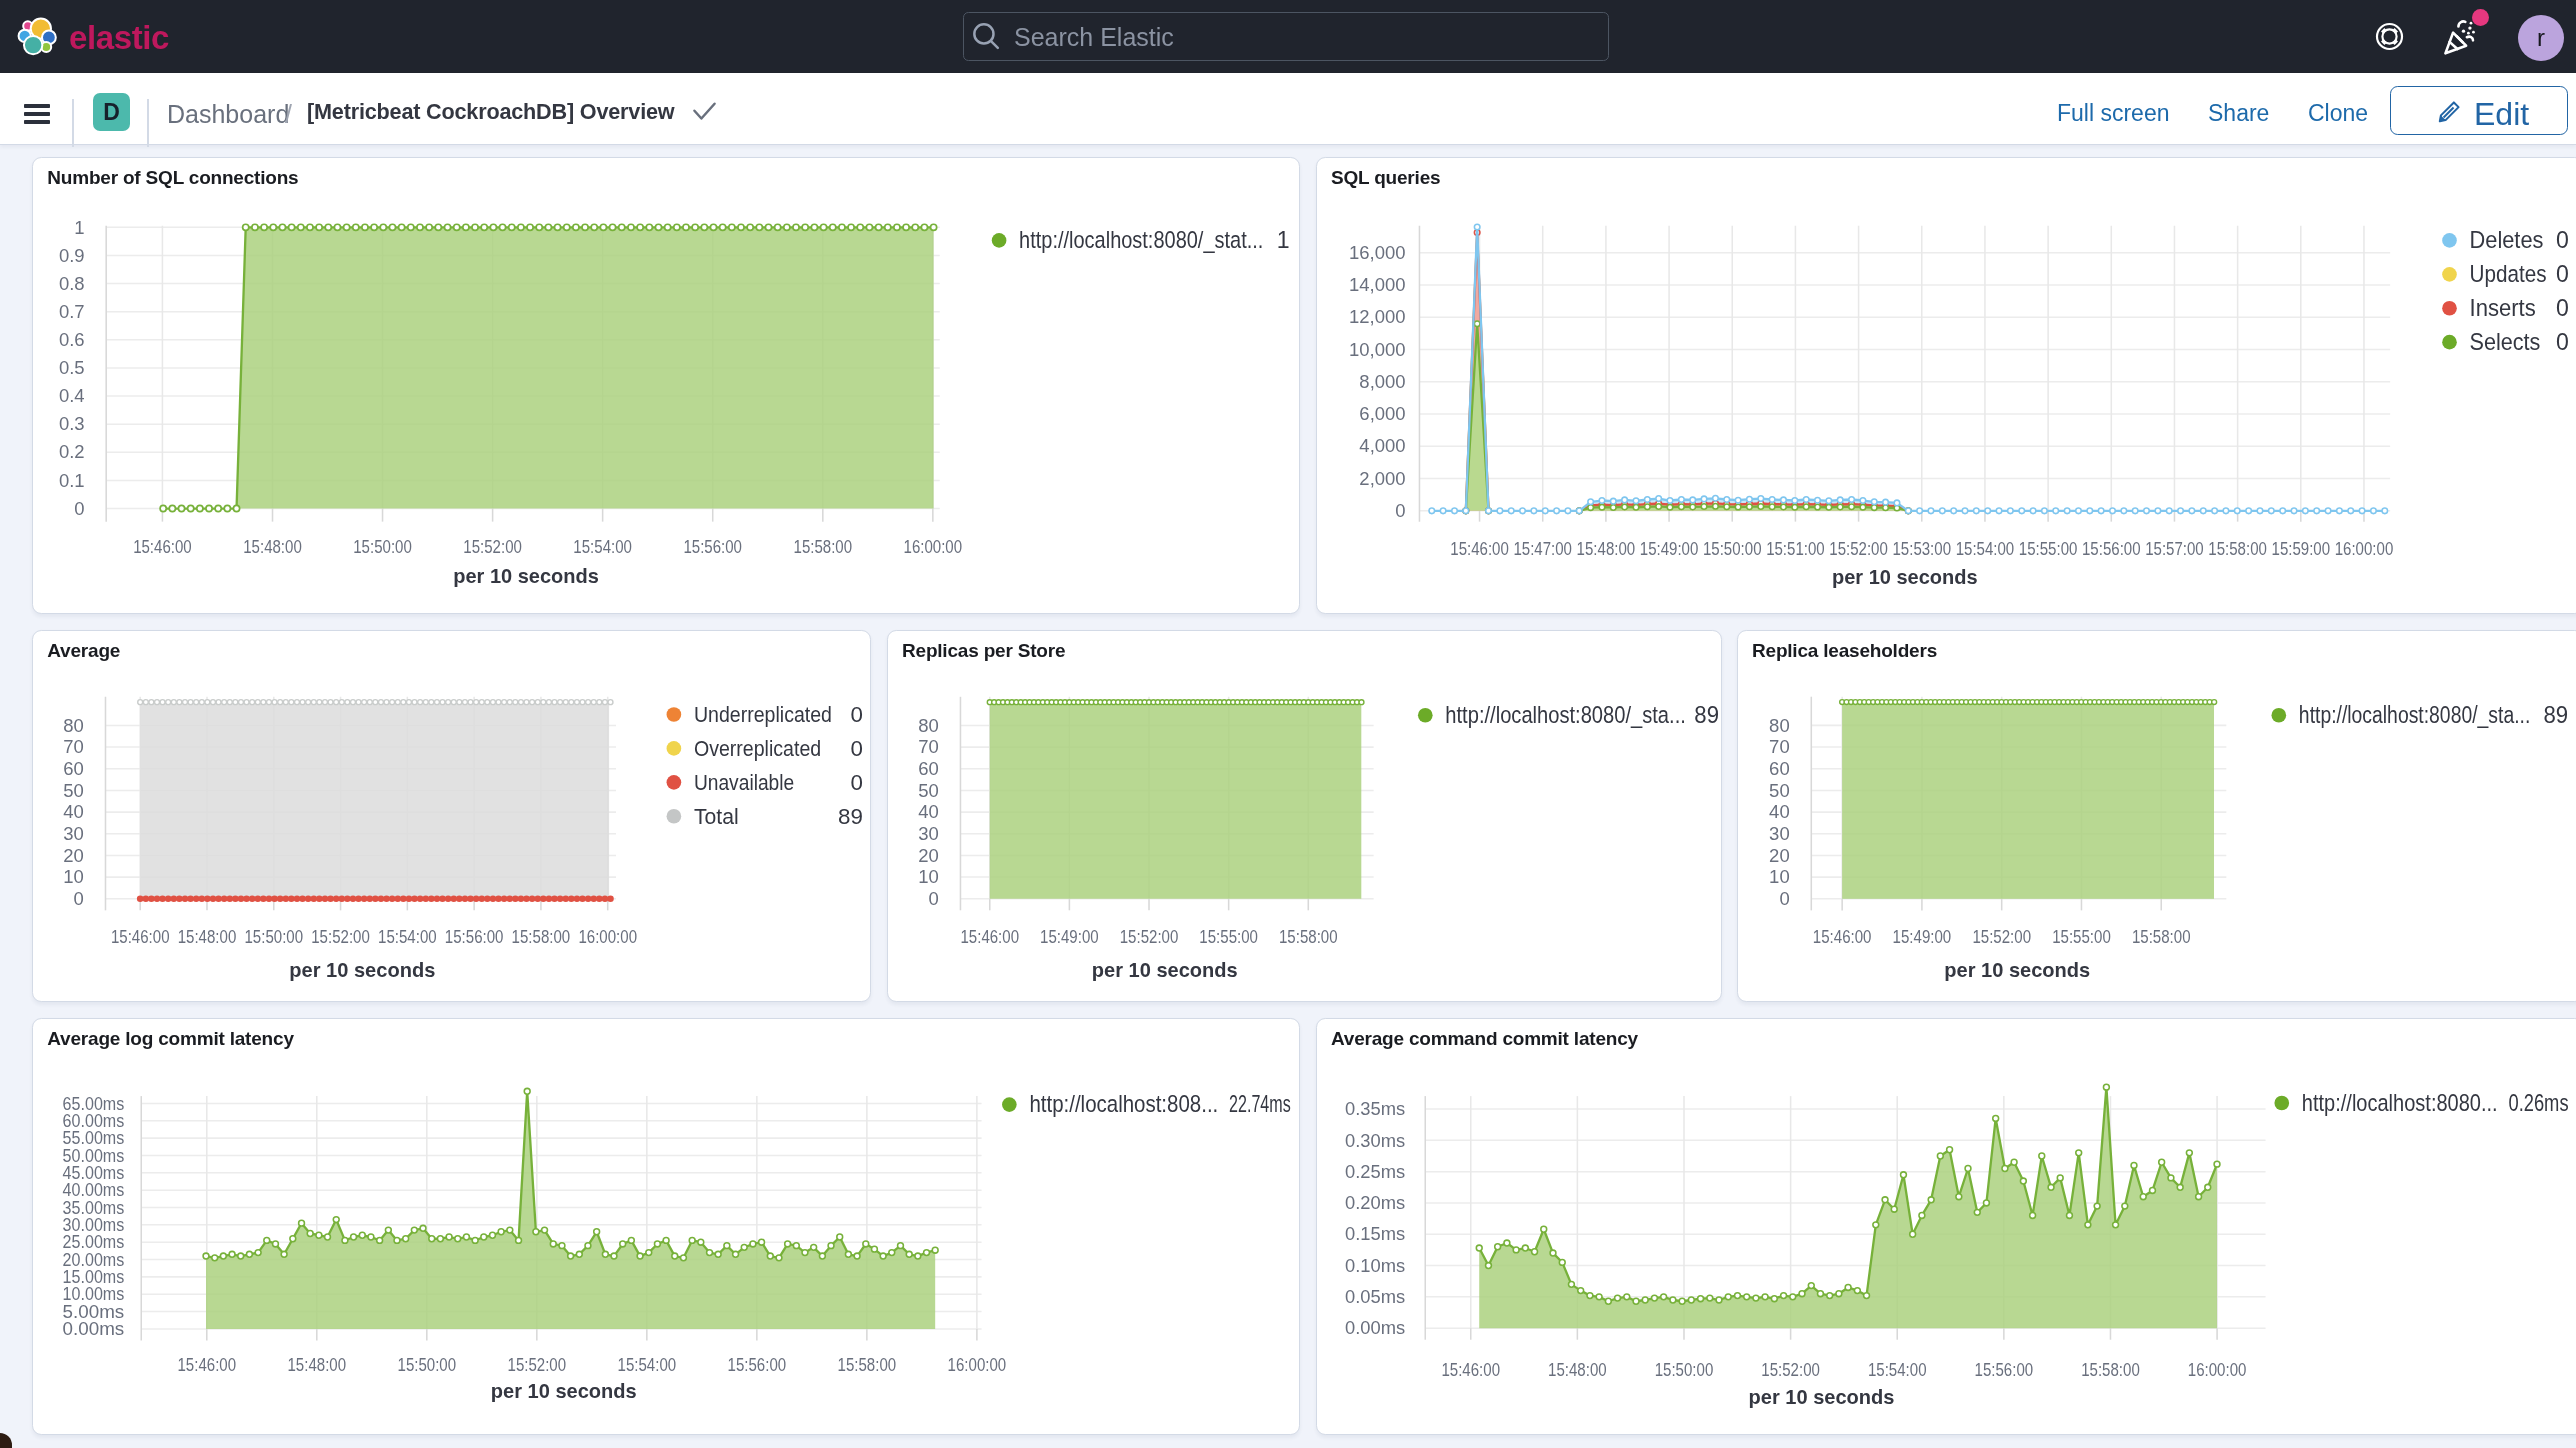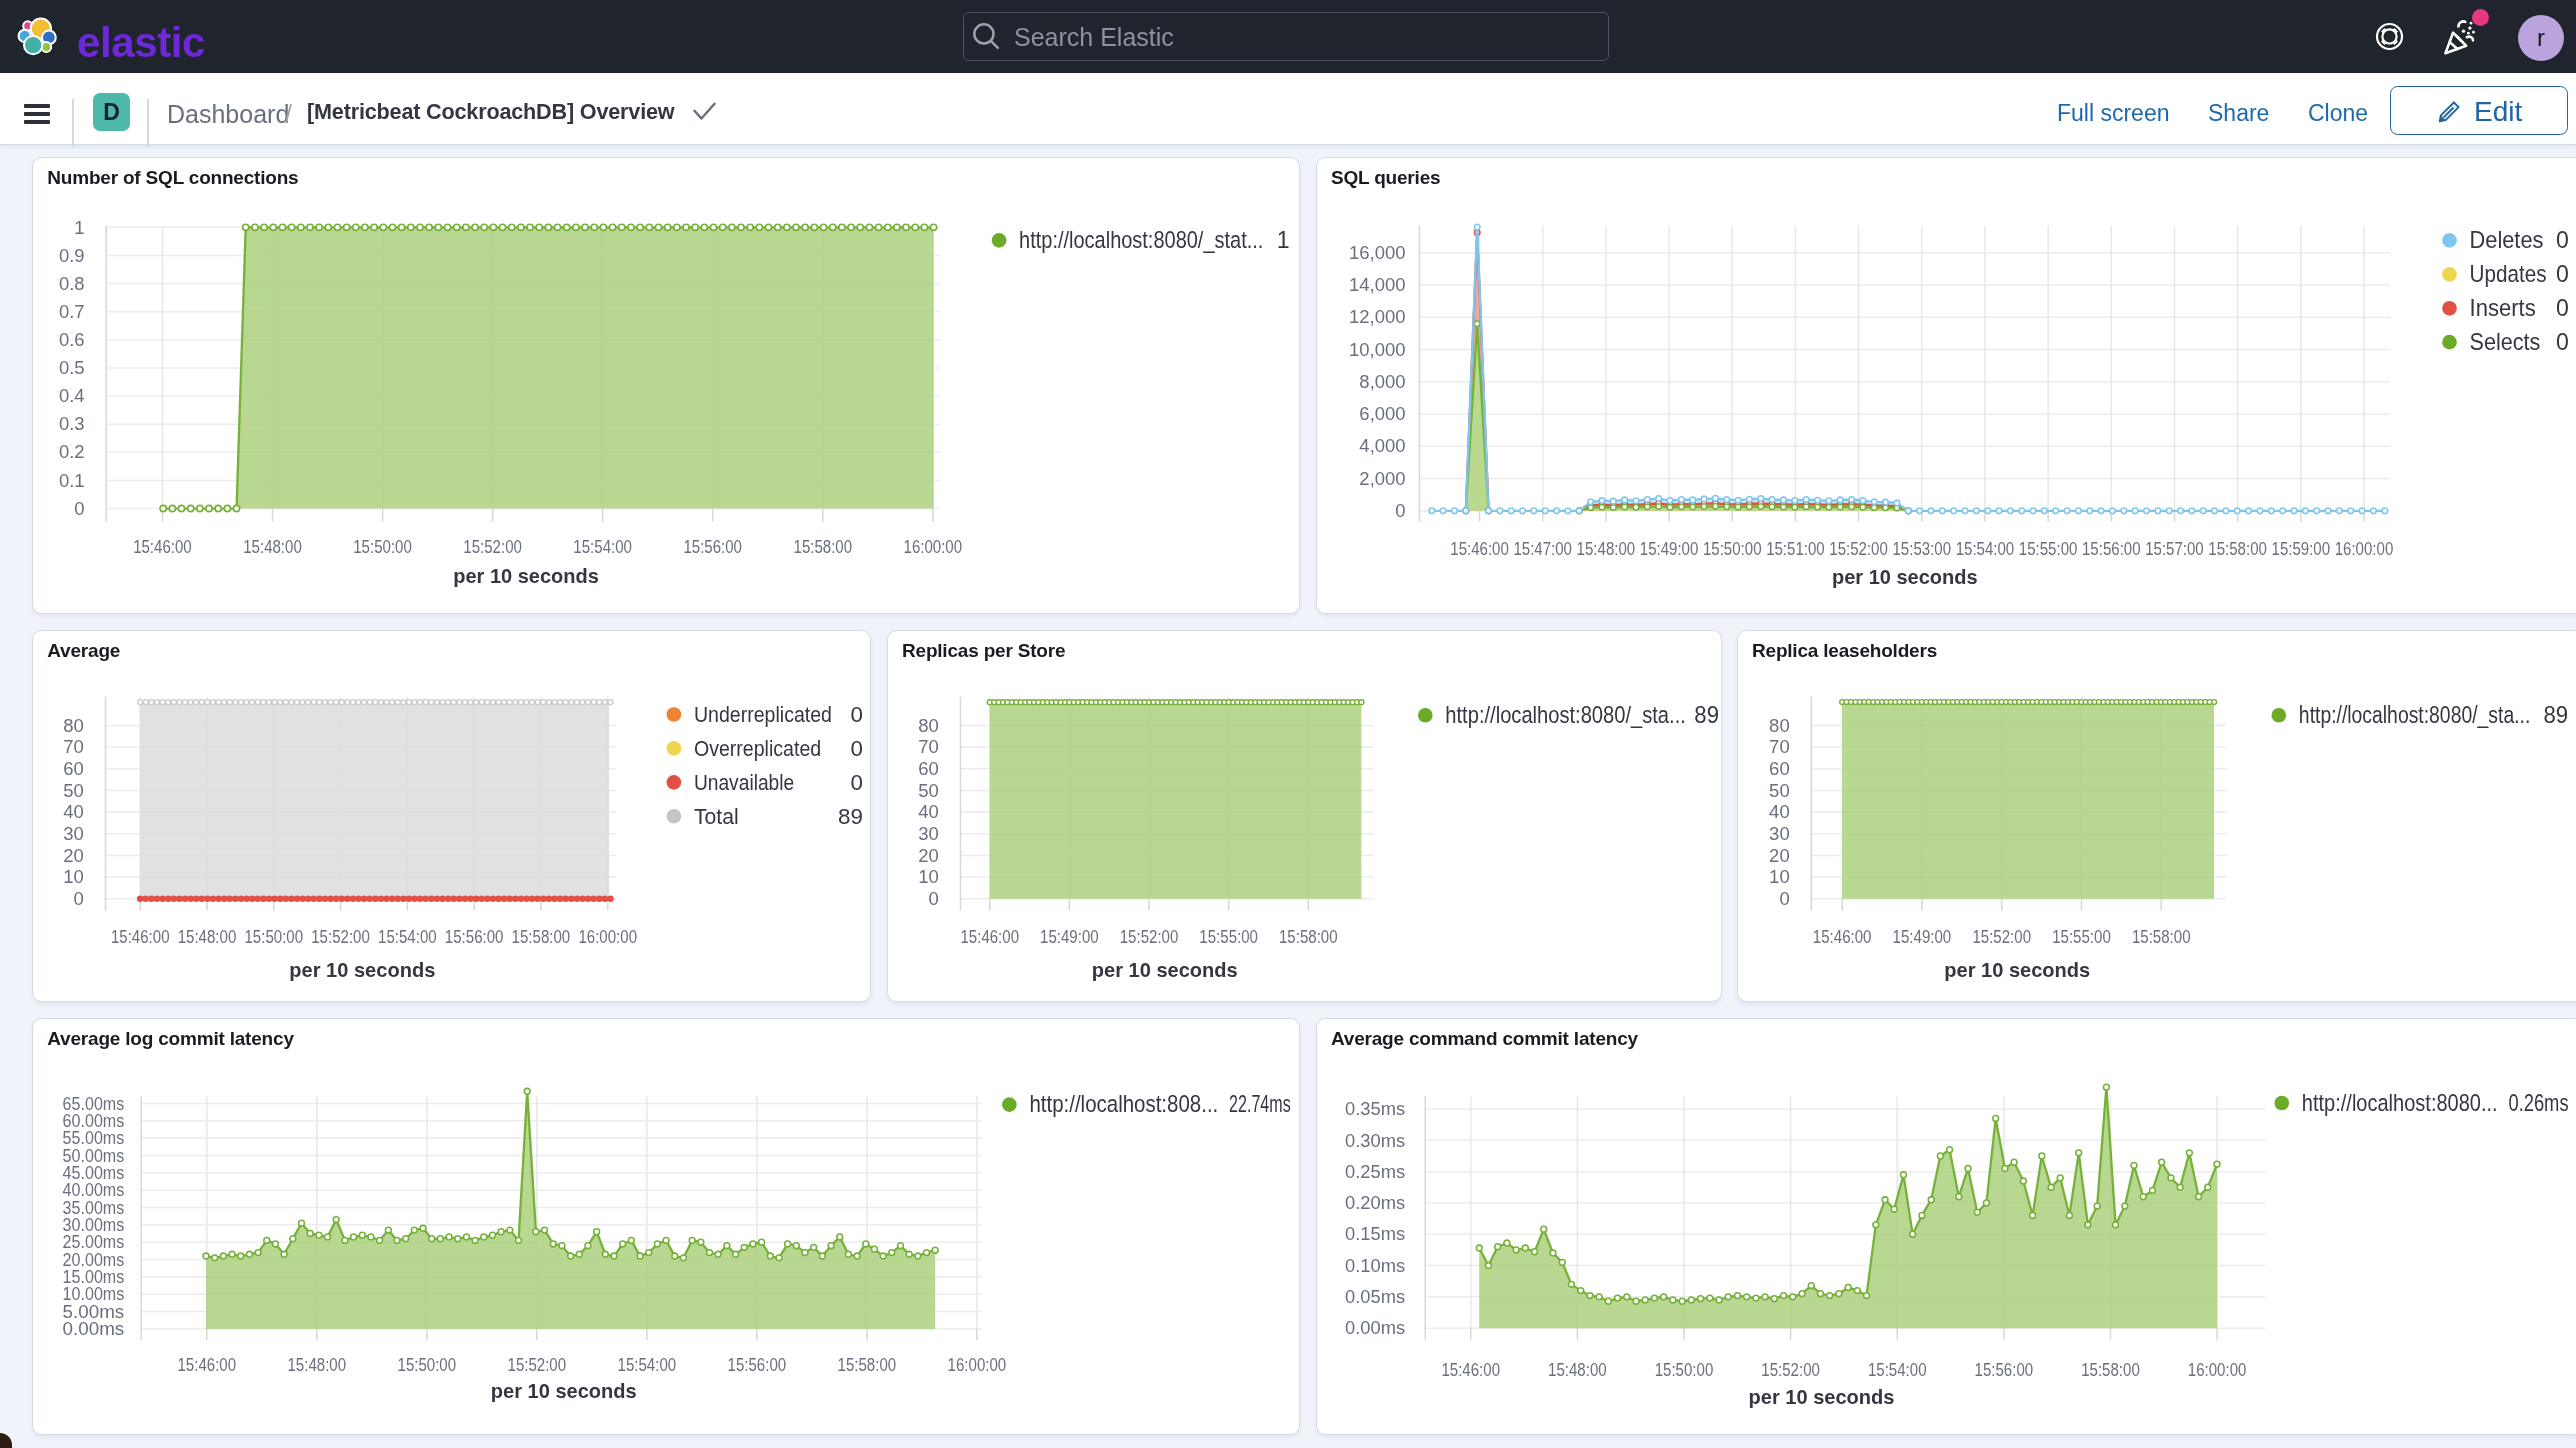--- a/index.html
+++ b/index.html
@@ -1,30 +1,30 @@
 <!DOCTYPE html>
 <html style="font-size:12.3px"><head><meta charset="utf-8"><style>
 * { margin:0; padding:0; box-sizing:border-box; }
 html,body { width:2576px; height:1448px; font-family:"Liberation Sans",sans-serif; }
 body { background:#f0f3fa; position:relative; overflow:hidden; }
 .topbar { position:absolute; left:0; top:0; width:2576px; height:73px; background:#20242d; }
-.logo-text { position:absolute; left:69px; top:18.5px; color:#6d28d9; font-size:42px; font-weight:700; letter-spacing:-0.4px;margin-left:8px;}
+.logo-text { position:absolute; left:69px; top:18.5px; color:#be185d; font-size:33px; font-weight:700; letter-spacing:-0.4px;}
 .searchbox { position:absolute; left:963px; top:11.6px; width:646px; height:49px; border:1.5px solid #4c5562; border-radius:5.4px; }
 .searchph { position:absolute; left:1014px; top:23px; font-size:25px; color:#8b93a2; }
 .notifdot { position:absolute; left:2472px; top:9.3px; width:17px; height:17px; border-radius:50%; background:#e7387f; }
 .avatar { position:absolute; left:2518px; top:15.4px; width:46px; height:46px; border-radius:50%; background:#bba4dd; color:#16181d; font-size:24px; text-align:center; line-height:46px; }
 .subbar { position:absolute; left:0; top:73px; width:2576px; height:72px; background:#ffffff; border-bottom:1.5px solid #d3dae6; box-shadow:0 2.3px 3.9px rgba(60,70,100,0.07); }
 .hamburger { position:absolute; left:24px; top:104px; width:26px; height:21px; }
 .hamburger div { height:3.5px; background:#2b303b; border-radius:0.8px; margin-bottom:4.6px; }
 .vdiv { position:absolute; top:99px; height:48px; width:1.5px; background:#d3dae6; }
 .dbadge { position:absolute; left:93px; top:93px; width:37px; height:38px; background:#4cb9ac; border-radius:7px; color:#17212b; font-size:23px; font-weight:bold; text-align:center; line-height:38px; }
 .crumb { position:absolute; top:100px; font-size:25px; color:#69707d; }
 .crumbtitle { position:absolute; top:99px; font-size:22.4px; font-weight:700; color:#343741; letter-spacing:-0.2px; transform:scaleX(0.966); transform-origin:left center;}
 .navlink { position:absolute; top:100px; font-size:23px; color:#1d6aab; }
-.editbtn { position:absolute; left:2390px; top:86px; width:178px; height:49px; border:1.9px solid #2265a5; border-radius:7.7px; color:#2265a5; font-size:28px; }
+.editbtn { position:absolute; left:2390px; top:86px; width:178px; height:49px; border:1.9px solid #2265a5; border-radius:7.7px; color:#2265a5; font-size:32px; }
 .editbtn span { position:absolute; left:83px; top:9.3px; font-weight:500;}
 .panel { position:absolute; background:#ffffff; border:1.5px solid #d3dae6; border-radius:9.3px; box-shadow:0 2.3px 3.9px rgba(40,50,90,0.06);margin-left:20px; }
 .ptitle { position:absolute; left:14px; top:8.5px; font-size:19px; font-weight:700; color:#1a1c21; letter-spacing:-0.2px;}
 .corner { position:absolute; left:0px; top:1433px; width:12.3px; height:15.4px; background:#2d1c12; border-top-right-radius:12.3px;}
 </style></head><body>
 <div class="topbar"></div>
 <svg width="42" height="43" viewBox="0 0 54 56" style="position:absolute;left:16px;top:14px">
 <circle cx="15" cy="15.5" r="6" fill="#e0488e" stroke="#ffffff" stroke-width="2.6"></circle>
 <circle cx="11" cy="28.5" r="8" fill="#41a6e3" stroke="#ffffff" stroke-width="2.6"></circle>
 <circle cx="32" cy="19" r="13.2" fill="#f2bc33" stroke="#ffffff" stroke-width="2.6"></circle>

